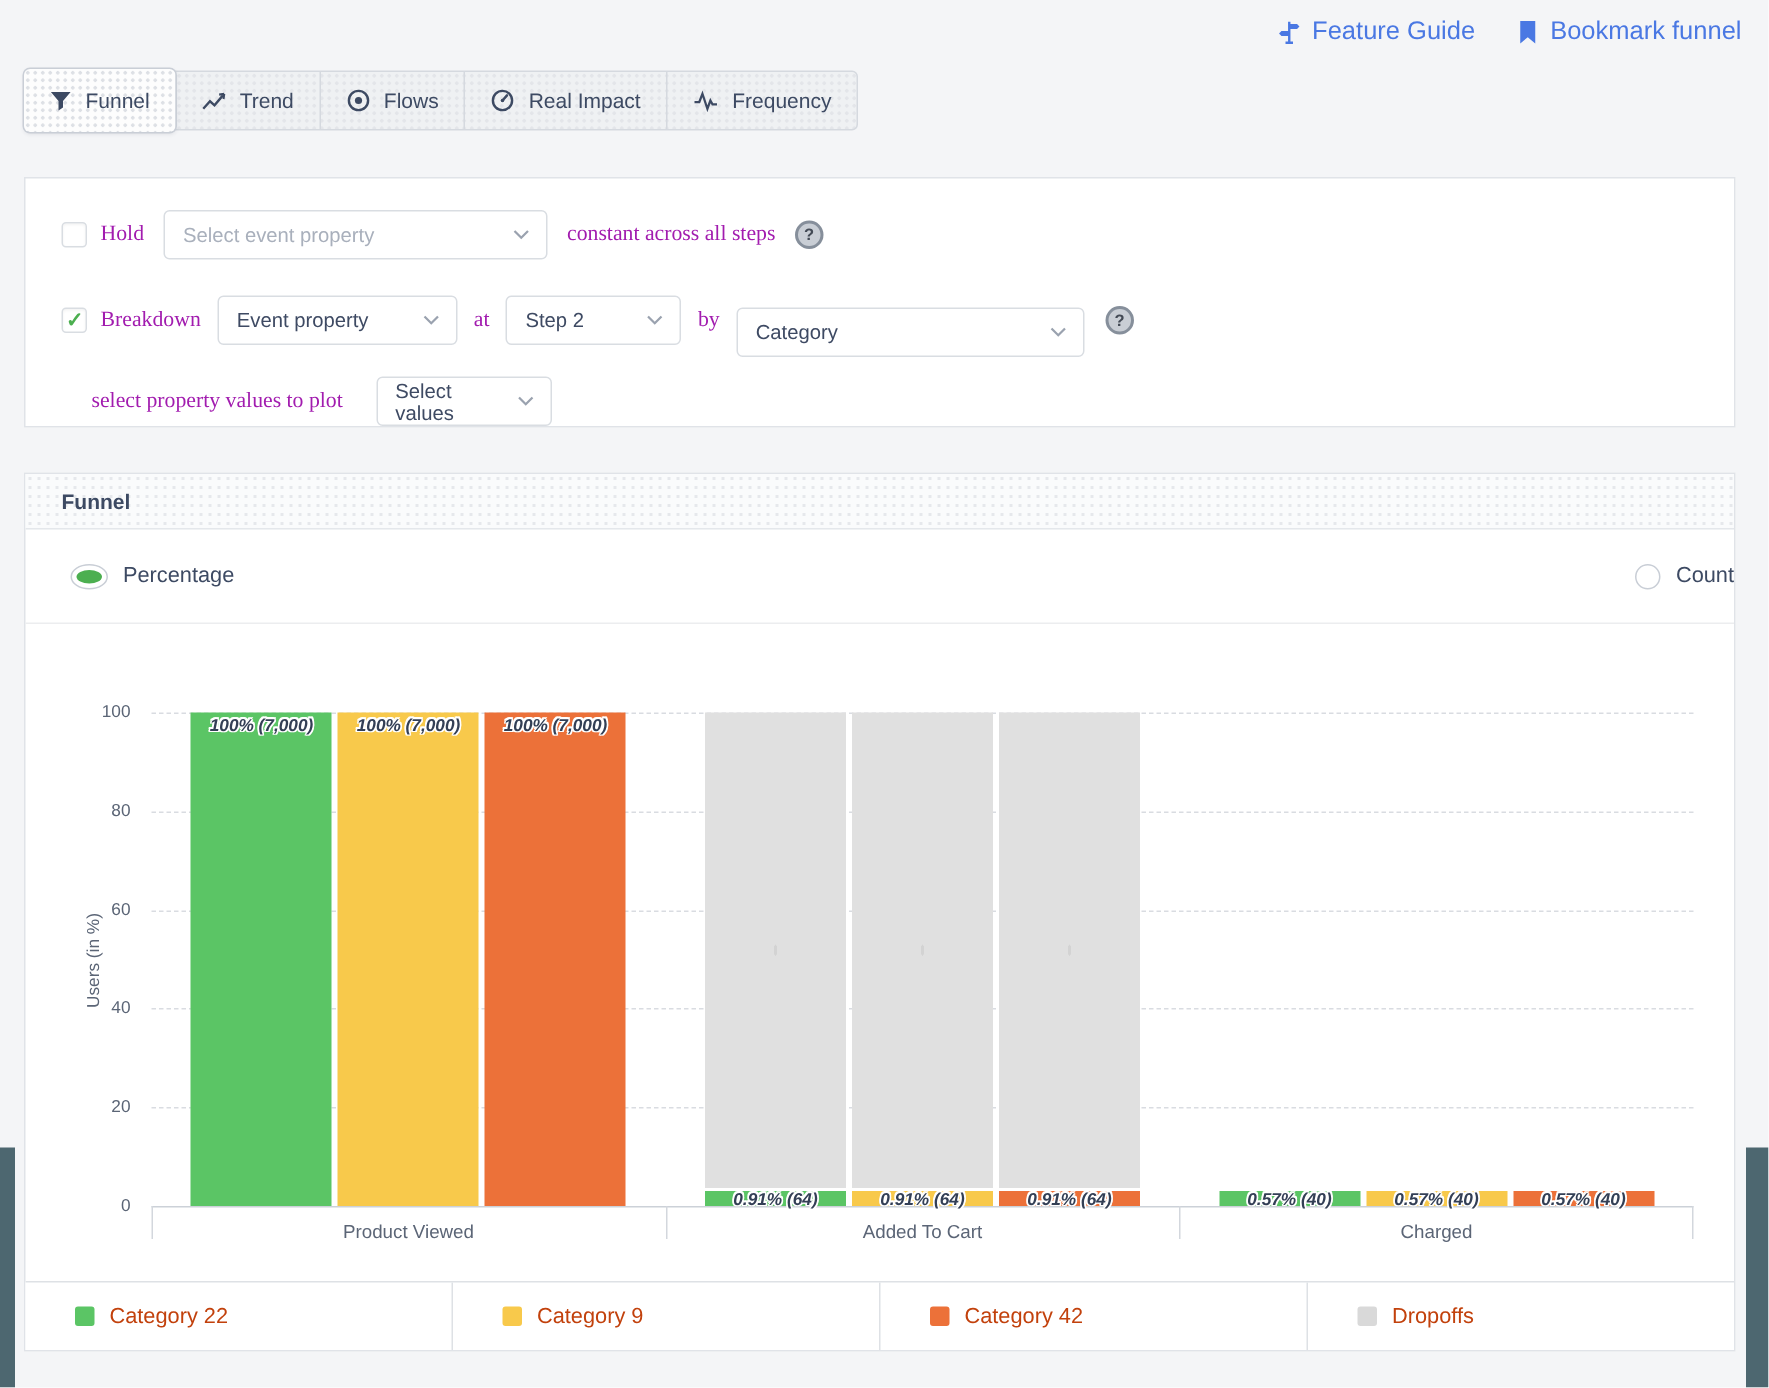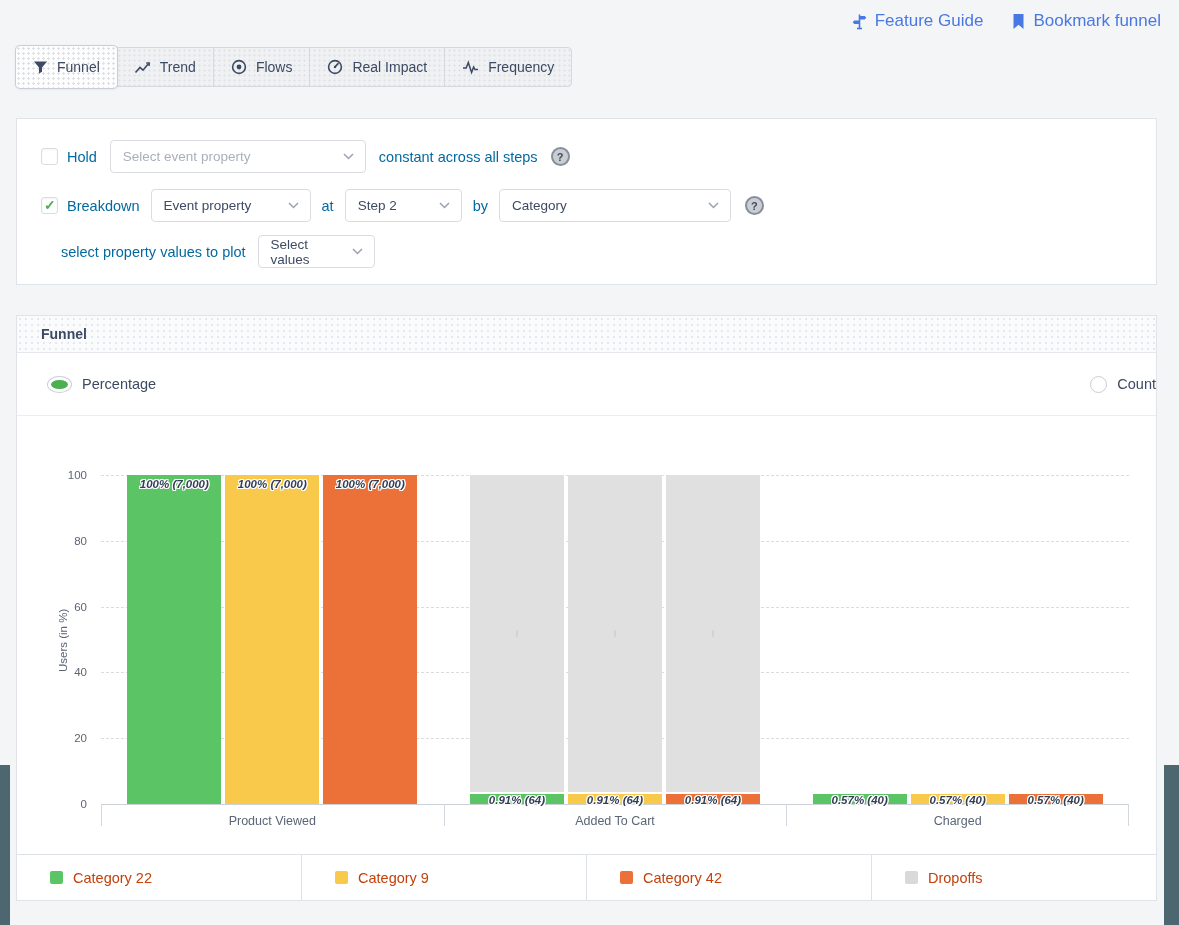--- a/index.html
+++ b/index.html
@@ -25,21 +25,21 @@
   .tab.active { background-color:#fdfdfd;
          background-image:radial-gradient(#dde0e5 1px, transparent 1.2px); background-size:5px 5px;
          border-radius:4px; box-shadow:0 0 0 1px #c9ced6, 0 1px 3px rgba(40,50,70,.12);
          margin:-2px 0 -2px -1px; height:42px; position:relative; z-index:2; border-right:none; }
   .tab svg { display:block; }
 
   
   .panel { position:absolute; left:16px; width:1141px; background:#fff; border:1px solid #e0e3e8; }
   #controls-panel { top:118px; height:167px; padding:21px 24px 0 24px; }
   .crow { display:flex; align-items:center; margin-bottom:16px; }
-  .clabel { font-size:14.5px; color:#0369a1; }
+  .clabel { font-size:14.5px; color:#a21caf;font-family:Liberation Serif, serif; }
   .cb { width:17px; height:17px; border:1px solid #d9dde2; border-radius:3px; background:#fff;
         margin-right:9px; position:relative; cursor:pointer; flex:none;
         box-shadow:inset 0 1px 2px rgba(0,0,0,.05); }
   .cb.checked::after { content:"\2713"; position:absolute; left:2px; top:-1px;
         color:#4caf50; font-size:14px; font-weight:bold; }
   .sel { height:33px; background:#fff; border:1px solid #d9dde2; border-radius:4px;
          display:flex; align-items:center; justify-content:space-between;
          padding:0 11px 0 12px; font-size:13.5px; color:#3e4a63; cursor:pointer; flex:none; }
   .sel .ph { color:#a9b0bc; }
   .sel svg { flex:none; margin-left:8px; }
@@ -195,33 +195,33 @@
         </svg>
     </div>
     <span class="clabel" style="margin:0 11px;">at</span>
     <div class="sel" style="width:117px;">
       <span>Step 2</span>
       <svg width="11" height="7" viewBox="0 0 11 7" fill="none">
           <polyline points="1,1 5.5,5.5 10,1" stroke="#9aa2af" stroke-width="1.5"></polyline>
         </svg>
     </div>
     <span class="clabel" style="margin:0 11px;">by</span>
-    <div class="sel" style="width:232px;">
+    <div class="sel" style="width:232px;margin-top:16px;">
       <span>Category</span>
       <svg width="11" height="7" viewBox="0 0 11 7" fill="none">
           <polyline points="1,1 5.5,5.5 10,1" stroke="#9aa2af" stroke-width="1.5"></polyline>
         </svg>
     </div>
     <div class="help" style="margin-left:14px;">
         <span>?</span>
       </div>
   </div>
 
   <div class="crow" style="margin-top:-3px;">
-    <span class="clabel" style="margin-left:20px; margin-right:12px;">select property values to plot</span>
+    <span class="clabel" style="margin-left:20px; margin-right:22px;">select property values to plot</span>
     <div class="sel" style="width:117px;">
       <span>Select values</span>
       <svg width="11" height="7" viewBox="0 0 11 7" fill="none">
           <polyline points="1,1 5.5,5.5 10,1" stroke="#9aa2af" stroke-width="1.5"></polyline>
         </svg>
     </div>
   </div>
 </div>
 
 <div class="panel" id="funnel-panel">

